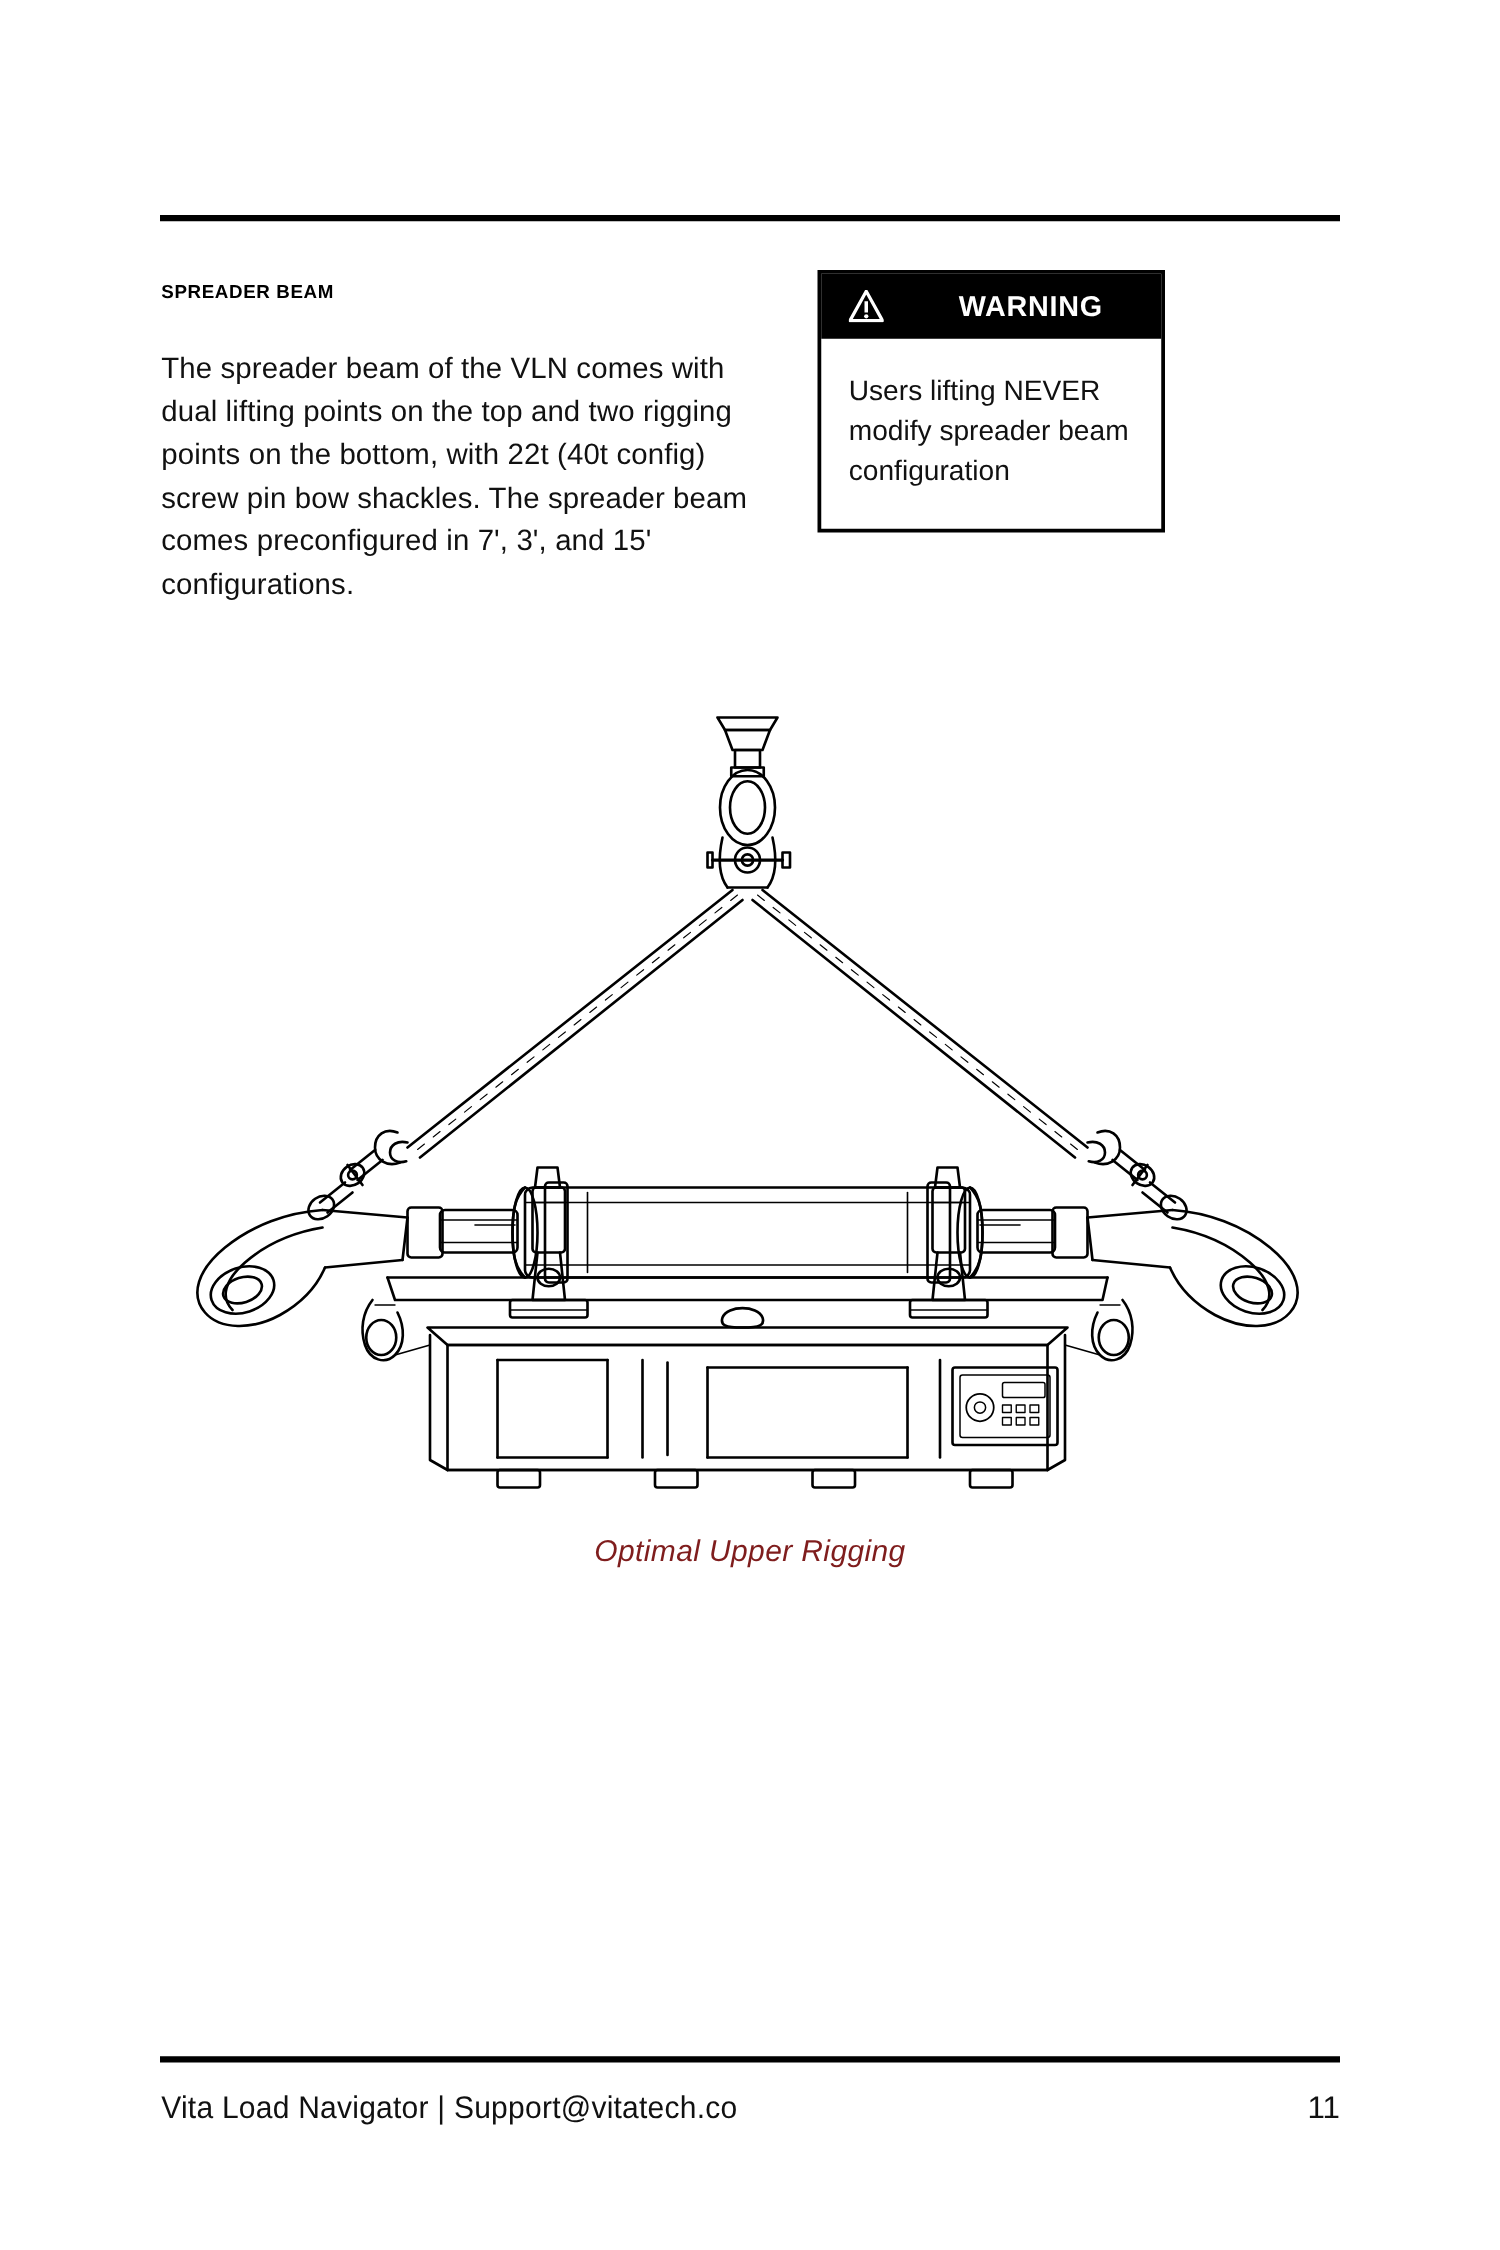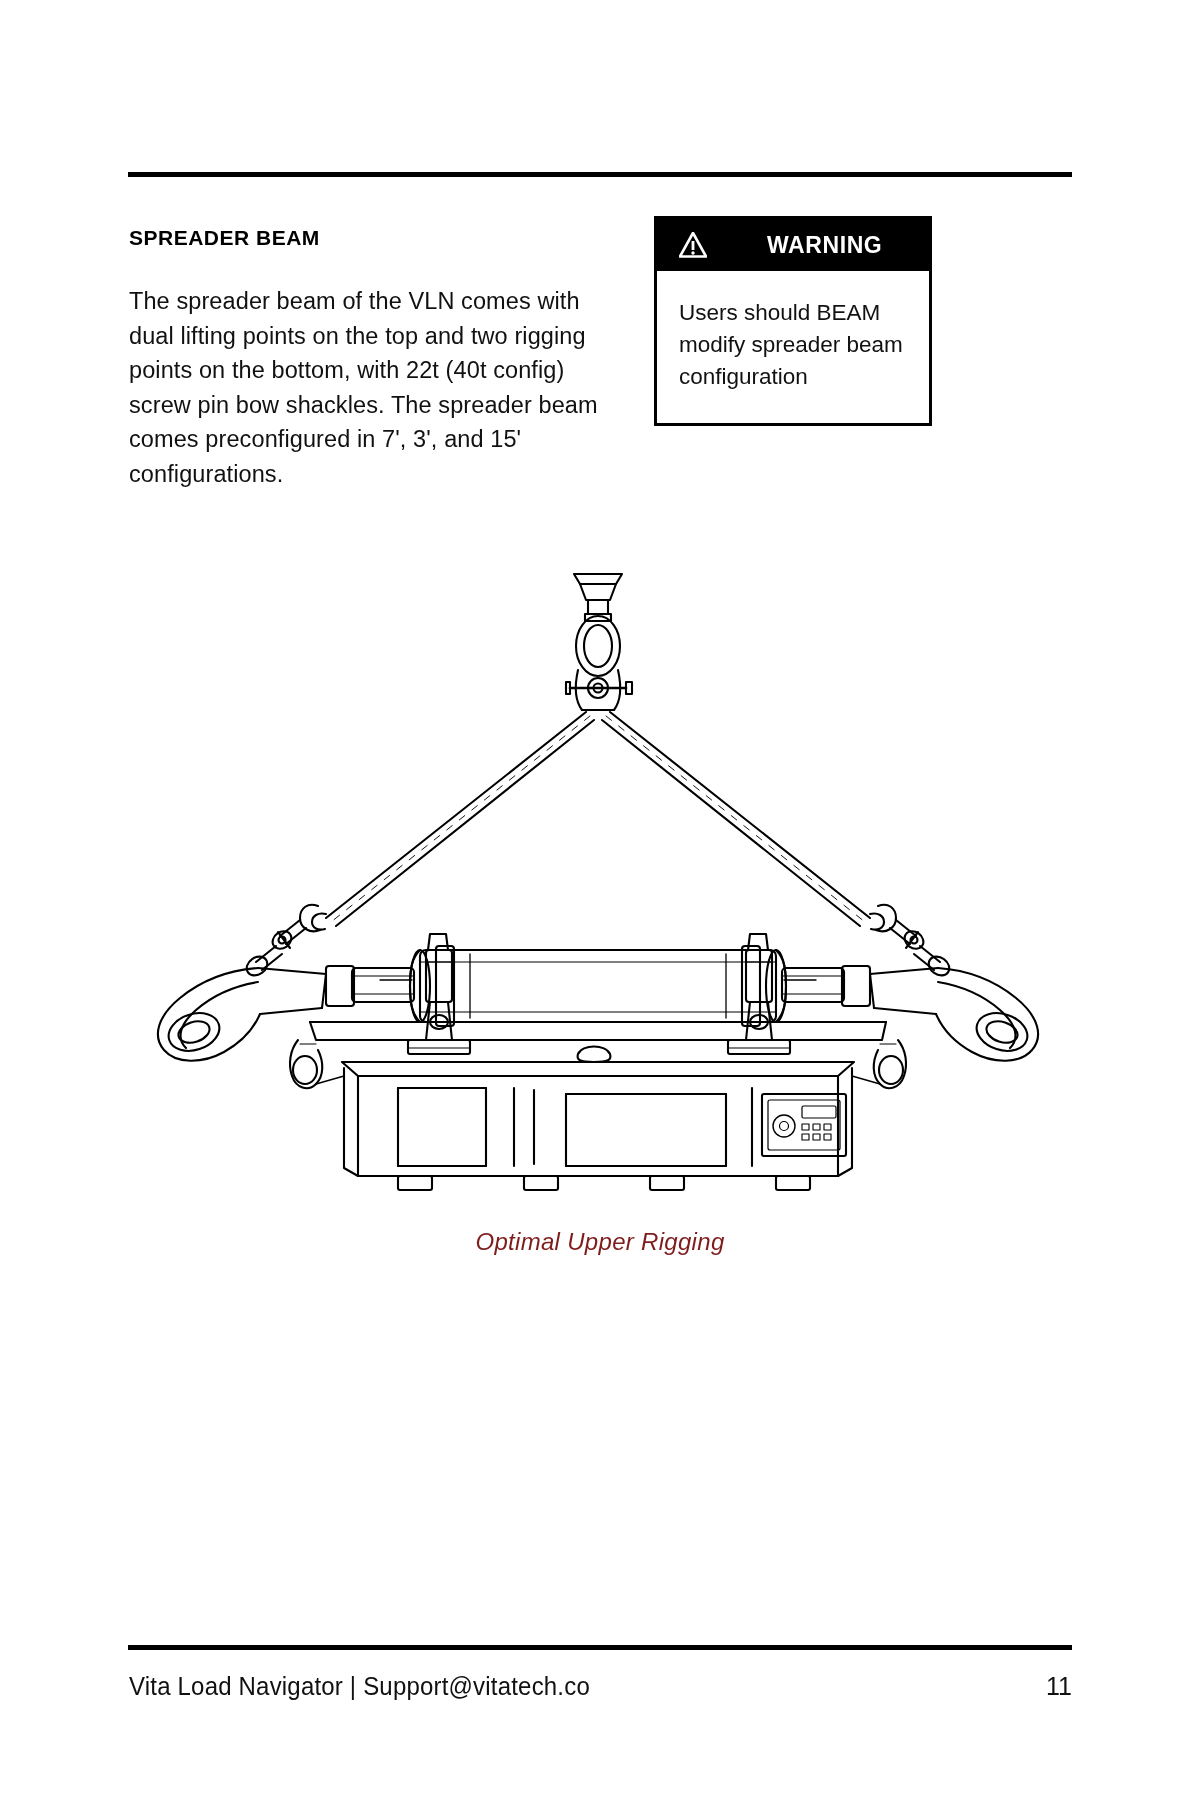--- a/index.html
+++ b/index.html
@@ -52,21 +52,21 @@
   }
 
   
   .left-col {
     position: absolute;
     left: 129px;
     top: 225px;
     width: 478px;
   }
   .section-heading {
-    font-size: 21px;
+    font-size: 15px;
     font-weight: 700;
     letter-spacing: 0.5px;
     color: #000000;
     margin: 0 0 34px 0;
     line-height: 1.2;
   }
   .body-text {
     font-size: 23.5px;
     font-weight: 400;
     line-height: 1.47;
@@ -184,21 +184,21 @@
 
   <div class="warning-box">
     <div class="warning-header">
       <svg class="warning-triangle" viewBox="0 0 28 26">
         <path d="M14 1 L27 24.5 L1 24.5 Z" fill="none" stroke="#ffffff" stroke-width="2.6" stroke-linejoin="round"></path>
         <rect x="12.6" y="9" width="2.8" height="9" fill="#ffffff"></rect>
         <circle cx="14" cy="21" r="1.7" fill="#ffffff"></circle>
       </svg>
       <span class="warning-label">WARNING</span>
     </div>
-    <div class="warning-body">Users should BEAM modify spreader beam configuration</div>
+    <div class="warning-body">Users lifting NEVER modify spreader beam configuration</div>
   </div>
 
   <div class="figure-wrap">
     <svg class="figure-svg" viewBox="0 0 940 630">
       <g fill="none" stroke="#000000" stroke-width="2.1" stroke-linejoin="round" stroke-linecap="round">
 
         <g>
 
           <path d="M444 4 L492 4 L486 14 L450 14 Z"></path>
           <path d="M450 14 L486 14 L480 30 L456 30 Z"></path>

